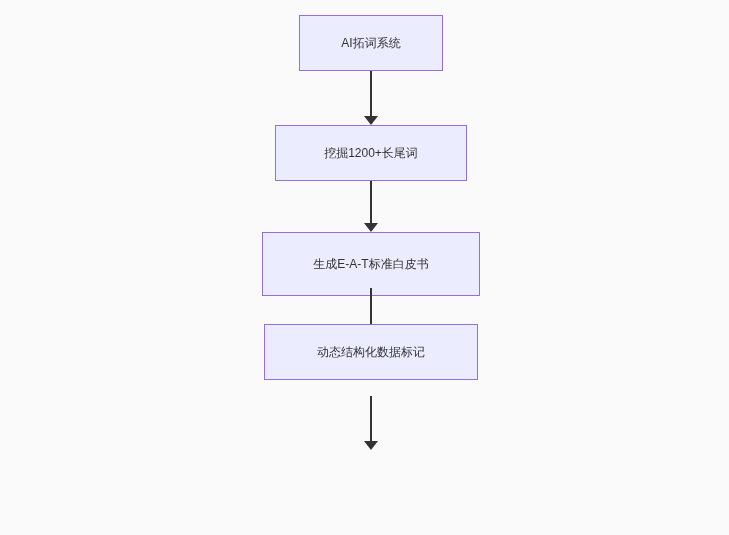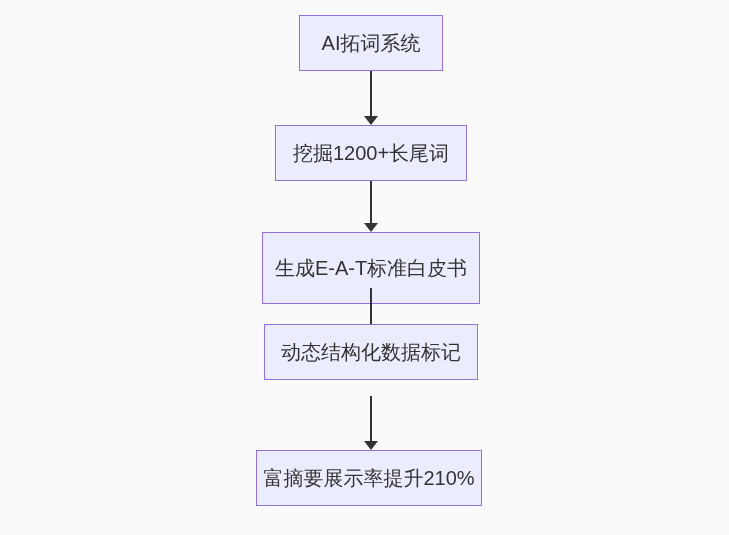--- a/index.html
+++ b/index.html
@@ -22,21 +22,21 @@
     background: var(--background);
   }
   .flow-node {
     position: absolute;
     background: var(--node-fill);
     border: 1px solid var(--node-border);
     color: var(--text);
     display: flex;
     align-items: center;
     justify-content: center;
-    font-size: 20px;
+    font-size: 12px;
     line-height: 1;
     text-align: right;
     white-space: nowrap;
   }
   .flow-edge {
     position: absolute;
     width: 14px;
     display: flex;
     flex-direction: column;
     align-items: center;
@@ -48,21 +48,21 @@
   }
   .arrowhead {
     width: 0; height: 0;
     border-left: 7px solid transparent;
     border-right: 7px solid transparent;
     border-top: 9px solid var(--arrow);
   }
   
   .n0 { left: 299px; top: 15px;  width: 144px; height: 56px; }
   .n1 { left: 275px; top: 125px; width: 192px; height: 56px; }
-  .n2 { left: 262px; top: 232px; width: 218px; height: 72px; }
+  .n2 { left: 262px; top: 232px; width: 218px; height: 64px; }
   .n3 { left: 264px; top: 324px; width: 214px; height: 56px; }
   .n4 { left: 256px; top: 450px; width: 226px; height: 56px; }
   
   .e0 { left: 364px; top: 71px;  height: 54px; }
   .e1 { left: 364px; top: 181px; height: 51px; }
   .e2 { left: 364px; top: 288px; height: 52px; }
   .e3 { left: 364px; top: 396px; height: 54px; }
 </style>
 </head>
 <body>
@@ -98,17 +98,14 @@
 
   <div class="flow-node n3">
     <span>动态结构化数据标记</span>
   </div>
 
   <div class="flow-edge e3">
     <div class="edge-line"></div>
     <div class="arrowhead"></div>
   </div>
 
-  <div class="flow-node n4">
-    <span>富摘要展示率提升210%</span>
-  </div>
 
 </div>
 
 </body></html>

